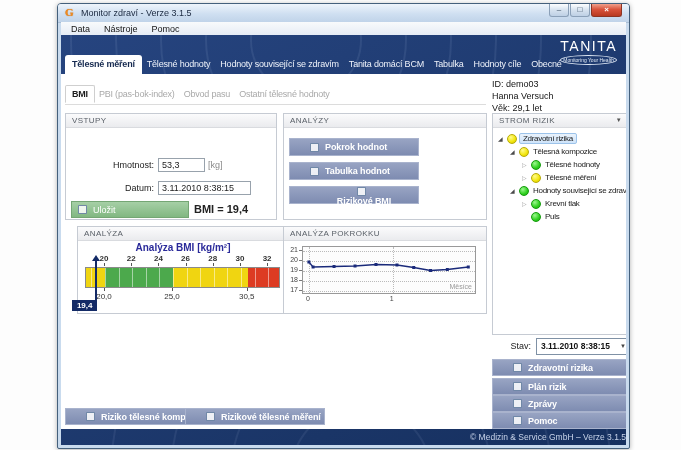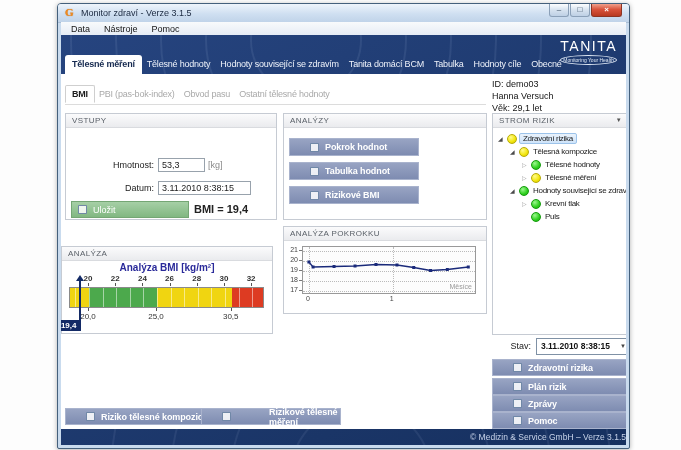--- a/index.html
+++ b/index.html
@@ -42,21 +42,21 @@
   .stab.active{border:1px solid #cfcfcf;border-bottom:1px solid #fff;background:#fff;color:#1c1c1c;font-weight:bold;
       padding:3px 6px;margin-bottom:-1px;margin-right:4px;border-radius:2px 2px 0 0;}
 
   
   .panel{position:absolute;border:1px solid #c6cbd3;background:#fff;}
   .ph{height:13px;line-height:13px;background:linear-gradient(#fbfbfc,#eaebee);border-bottom:1px solid #d9dbdf;
       font-size:8px;color:#5a6068;padding-left:6px;letter-spacing:.4px;display:flex;align-items:center;}
   .ph .ddarr{margin-left:auto;margin-right:4px;font-size:6px;color:#555;}
   .p-vstupy{left:4px;top:39px;width:210px;height:105px;}
   .p-analyzy{left:222px;top:39px;width:202px;height:105px;}
-  .p-analyza{left:0;top:152px;width:210px;height:86px;margin-top:20px;}
+  .p-analyza{left:16px;top:152px;width:210px;height:86px;}
   .p-pokrok{left:222px;top:152px;width:202px;height:86px;}
   .p-strom{left:431px;top:39px;width:133px;height:220px;}
 
   
   .frow{position:absolute;left:0;right:0;height:14px;}
   .r1{top:21px}.r2{top:44px}.r3{top:67px}
   .flabel{position:absolute;left:0;width:88px;text-align:right;font-size:9px;color:#222;line-height:14px;}
   .fin{position:absolute;left:92px;top:0;width:42px;height:12px;border:1px solid #98a2ac;font-size:9px;
        padding:0 0 0 3px;font-family:"Liberation Sans",sans-serif;color:#222;background:#fff;}
   .r3 .fin{width:88px;}
@@ -64,26 +64,26 @@
   .savebtn{position:absolute;left:5px;top:87px;width:110px;height:15px;background:linear-gradient(#a6cfa6,#81b881);
        border:1px solid #74a674;color:#fff;font-weight:normal;font-size:9px;display:flex;align-items:center;padding-left:6px;cursor:pointer;}
   .bicon{width:7px;height:7px;background:rgba(255,255,255,.85);border:1px solid rgba(70,100,140,.75);border-radius:1px;margin-right:6px;flex:none;}
   .bmiout{position:absolute;left:128px;top:89px;font-size:11px;font-weight:bold;color:#222;}
 
   
   .abtn{position:absolute;height:16px;background:linear-gradient(#98a4c3,#7e8cb1);border:1px solid #a9b3cd;color:#fff;
         font-weight:bold;font-size:9px;display:flex;align-items:center;padding-left:20px;cursor:pointer;letter-spacing:-.1px;}
   .ab1{left:5px;top:24px;width:108px;}
   .ab2{left:5px;top:48px;width:108px;}
-  .ab3{left:5px;top:72px;width:108px;}
+  .ab3{left:5px;top:72px;width:108px;flex-direction:column;}
   .rb{left:431px;width:133px;height:15px;}
   .rb1{top:285px}.rb2{top:304px}.rb3{top:321px}.rb4{top:338px}
   .bb{top:334px;height:15px;}
   .bb1{left:4px;width:123px;}
-  .bb2{left:140px;width:118px;gap:32px;}
+  .bb2{left:124px;width:118px;}
 
   
   .ctitle{position:absolute;left:0;right:0;top:15px;text-align:center;font-size:10px;font-weight:bold;color:#2a2a9a;}
   .scalechart{position:absolute;left:7px;top:27px;width:193px;height:58px;}
   .linechart{position:absolute;left:3px;top:16px;width:194px;height:64px;}
 
   
   .userinfo{position:absolute;left:431px;top:4px;font-size:9px;color:#151515;line-height:12px;}
 
   

